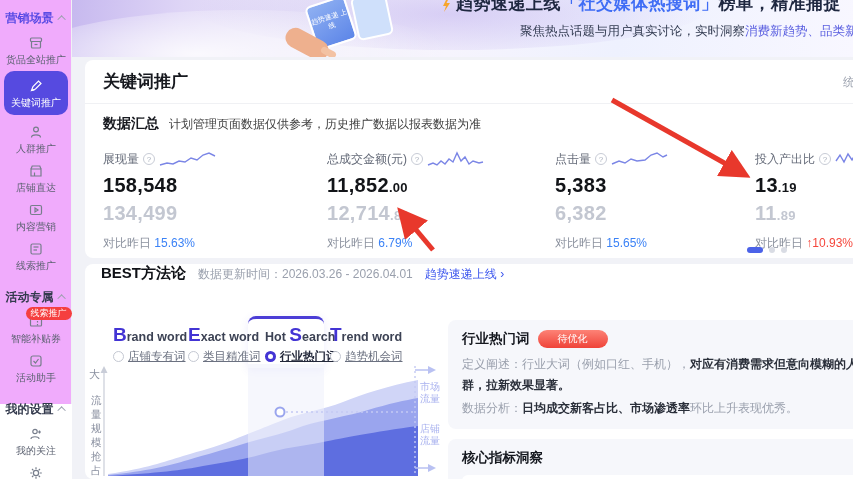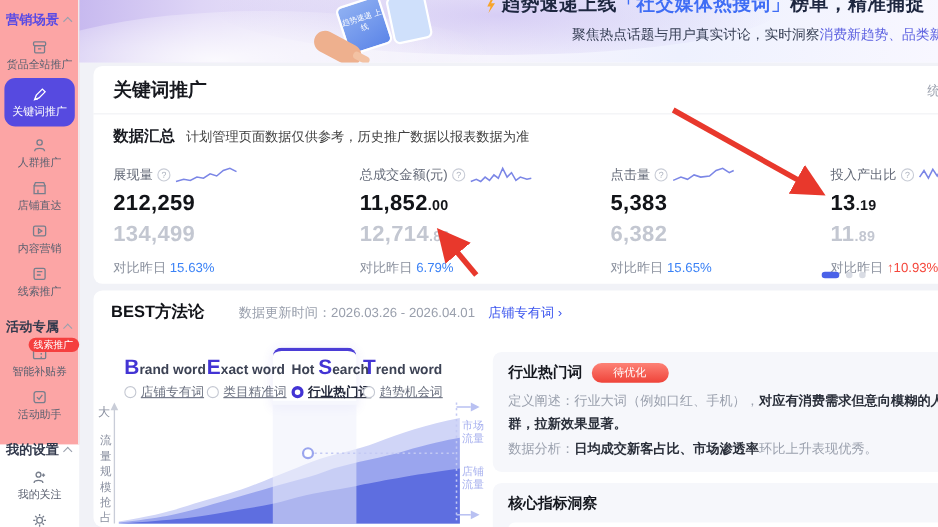--- a/index.html
+++ b/index.html
@@ -1,21 +1,21 @@
 <!DOCTYPE html>
 <html><head>
 <meta charset="utf-8">
 <style>
   * { margin:0; padding:0; box-sizing:border-box; }
   html,body { width:853px; height:479px; overflow:hidden; background:#fff;
     font-family:"Liberation Sans","DejaVu Sans",sans-serif; }
   .page { position:relative; width:853px; height:479px; overflow:hidden; }
 
   
-  .sidebar { position:absolute; left:0; top:0; width:72px; height:404px; background:#fca5a5;
+  .sidebar { position:absolute; left:0; top:0; width:72px; height:404px; background:#f0abfc;
     border-right:1px solid #f0f1f4; z-index:5; padding-top:8px; }
   .sb-header { display:flex; align-items:center; justify-content:center; gap:6px;
     height:20px; font-size:12px; font-weight:bold; color:#333a4d; margin-bottom:4px; }
   .sb-header.brand { color:#5a4be4; }
   .chev { width:6px; height:6px; border-left:1.5px solid #9aa0ad; border-top:1.5px solid #9aa0ad;
     transform:rotate(45deg) translateY(2px); }
   .sb-item { position:relative; width:64px; margin:0 auto 2px; height:37px; text-align:center;
     color:#5b6170; cursor:pointer; padding-top:2px; }
   .sb-item .lbl { display:block; font-size:10.5px; line-height:13px; white-space:nowrap; transform:scale(.95); }
   .sb-item svg { display:block; margin:1px auto 2px; }
@@ -70,23 +70,23 @@
   .metric .sub { font-size:13px; }
   .metric .crow { font-size:12px; color:#8b919e; margin-top:10px; }
   .green { color:#3b82f6; } .red { color:#f5473c; }
   .q { display:inline-block; width:12px; height:12px; border:1px solid #c8ccd6; border-radius:50%;
     font-size:8px; line-height:11px; text-align:center; color:#aab0bd; cursor:pointer; flex:0 0 auto; }
   .q::after { content:"?"; }
   .dots { position:absolute; left:662px; top:187px; display:flex; align-items:center; gap:6px; }
   .dot { width:6px; height:6px; border-radius:3px; background:#d9dce4; cursor:pointer; }
   .dot.on { width:16px; background:#4b62e8; }
 
-  .best-head { position:absolute; left:16px; top:10px; display:flex; align-items:baseline; gap:12px; }
+  .best-head { position:absolute; left:16px; top:0; display:flex; align-items:baseline; gap:12px; }
   .best-title { font-size:15px; font-weight:bold; color:#101217; }
-  .best-update { font-size:12px; color:#9aa0ad;margin-left:19px; }
+  .best-update { font-size:12px; color:#9aa0ad; }
   .best-more { font-size:12px; color:#3b55ee; cursor:pointer; }
 
   .tab-activebg { position:absolute; left:163px; top:52px; width:76px; height:52px; background:#fff;
     border-top:3px solid #4b3dd6; border-radius:8px 8px 0 0; box-shadow:0 2px 10px rgba(77,65,216,.10); }
   .tab { position:absolute; top:60px; cursor:pointer; }
   .t1{left:28px;} .t2{left:103px;} .t3{left:180px;} .t4{left:245px;}
   .tab .en { white-space:nowrap; font-size:12.5px; font-weight:bold; color:#3c4254; }
   .tab .en .big { font-size:19px; color:#4334d4; }
   .tab .cnrow { display:flex; align-items:center; gap:4px; margin-top:3px; }
   .tab .cn { font-size:11.5px; color:#6b7180; white-space:nowrap;text-decoration:underline; }
@@ -273,21 +273,21 @@
       </div>
 
       <div class="metric m1">
         <div class="lrow">
           <span>展现量</span>
           <span class="q"></span>
           <svg width="58" height="20" viewBox="0 0 58 20">
               <polyline points="1,16 8,14 14,15 20,12 26,13 32,9 38,11 44,6 50,4 56,7" fill="none" stroke="#7b86e6" stroke-width="1.4"></polyline>
             </svg>
         </div>
-        <div class="v1"><span>212,259</span><span class="sub"></span></div>
+        <div class="v1"><span>158,548</span><span class="sub"></span></div>
         <div class="v2"><span>134,499</span><span class="sub"></span></div>
         <div class="crow"><span>对比昨日</span>&nbsp;<span class="green">15.63%</span></div>
       </div>
 
       <div class="metric m2">
         <div class="lrow">
           <span>总成交金额(元)</span>
           <span class="q"></span>
           <svg width="58" height="20" viewBox="0 0 58 20">
               <polyline points="1,16 6,14 10,16 14,12 18,15 22,10 26,13 30,4 34,12 38,8 42,15 46,12 52,14 56,13" fill="none" stroke="#7b86e6" stroke-width="1.4"></polyline>
@@ -328,21 +328,21 @@
         <span class="dot on"></span>
         <span class="dot"></span>
         <span class="dot"></span>
       </div>
     </section>
 
     <section class="card card2">
       <div class="best-head">
         <span class="best-title">BEST方法论</span>
         <span class="best-update">数据更新时间：2026.03.26 - 2026.04.01</span>
-        <span class="best-more">店铺专有词 ›</span>
+        <span class="best-more">趋势速递上线 ›</span>
       </div>
 
       <div class="tab-activebg"></div>
 
       <div class="tab t1">
         <div class="en"><span class="big">B</span><span>rand word</span></div>
         <div class="cnrow">
             <span class="radio"></span>
             <span class="cn">店铺专有词</span>
           </div>

